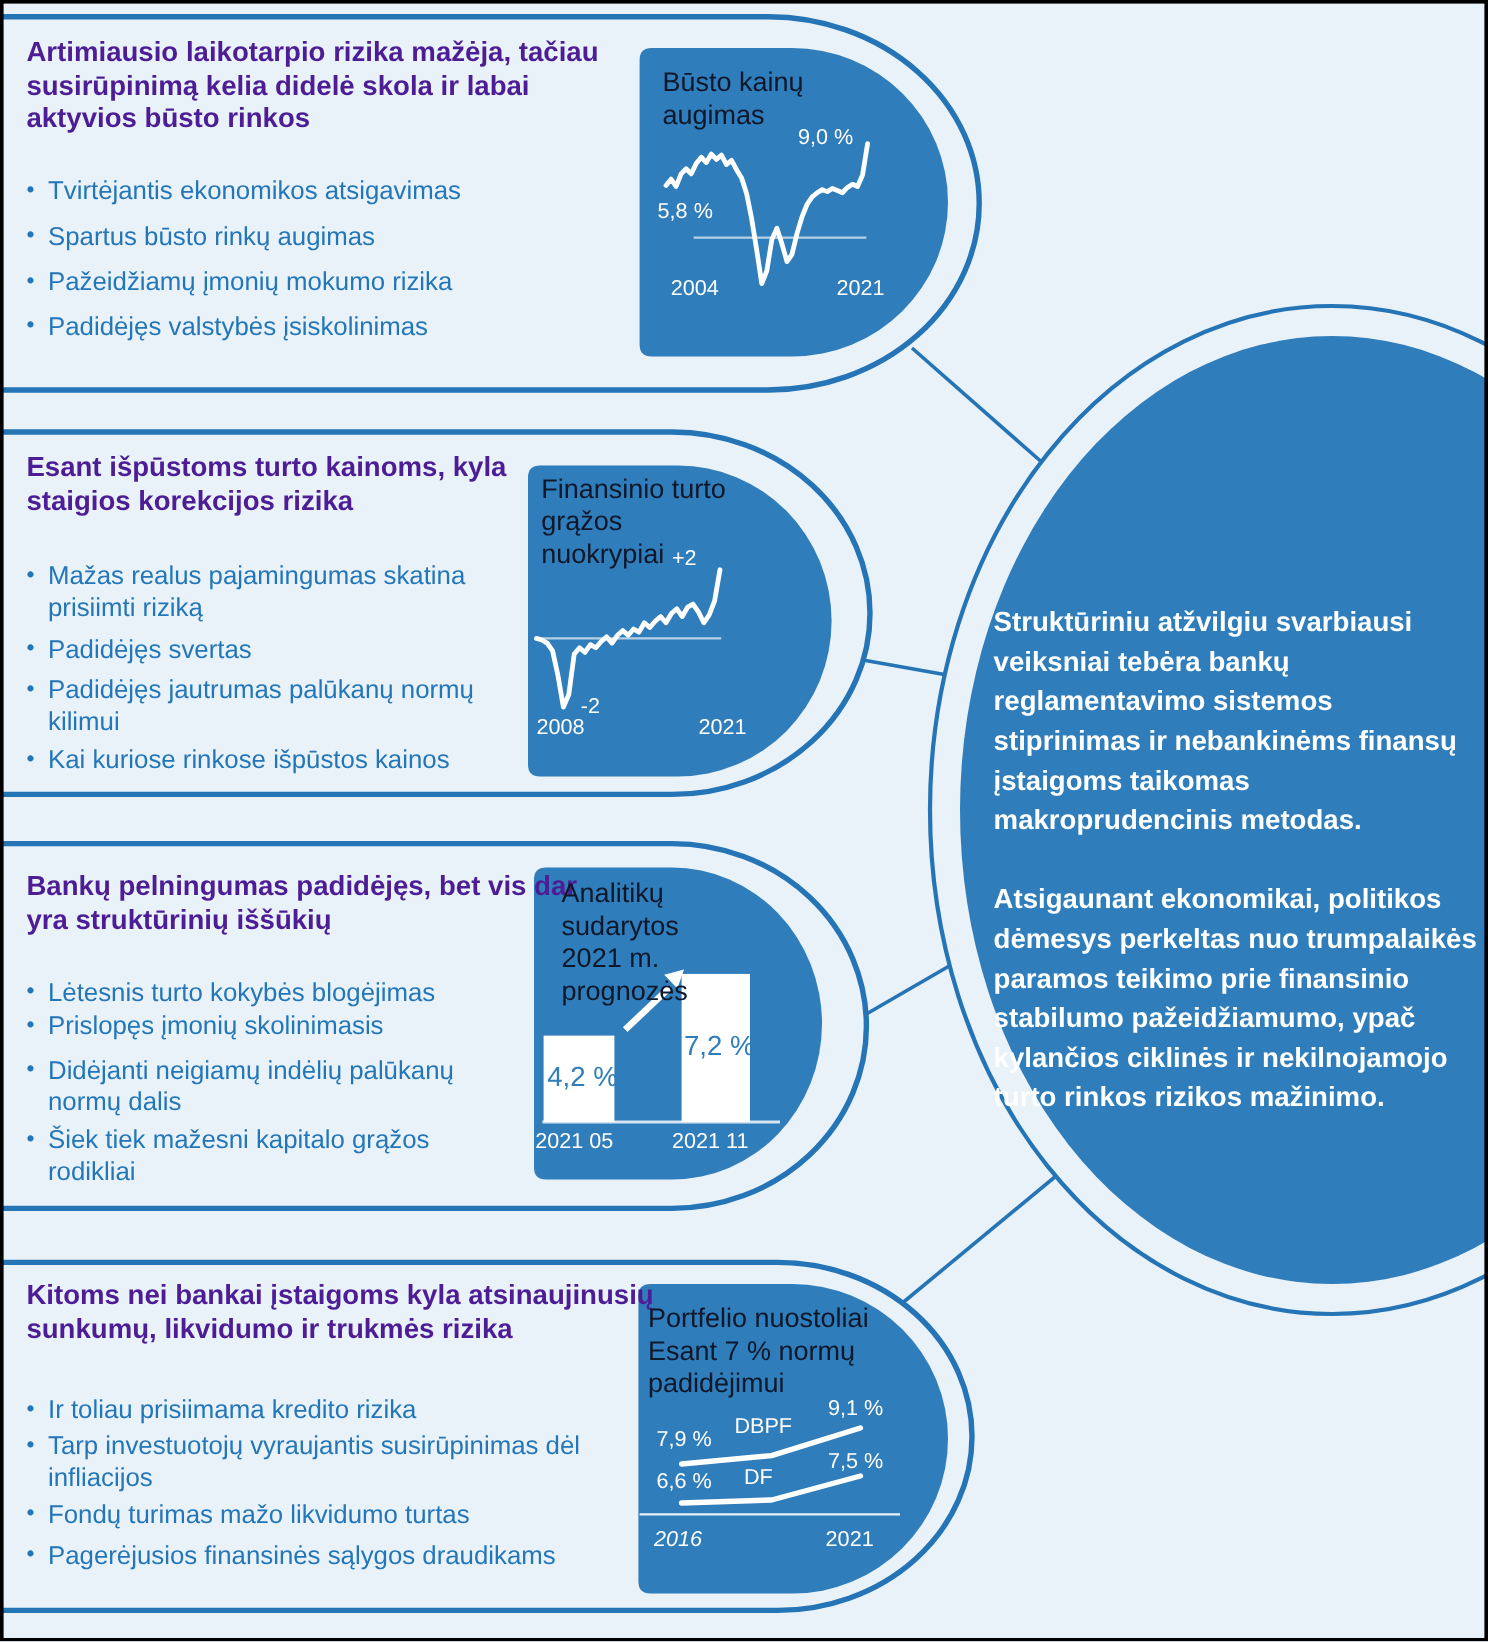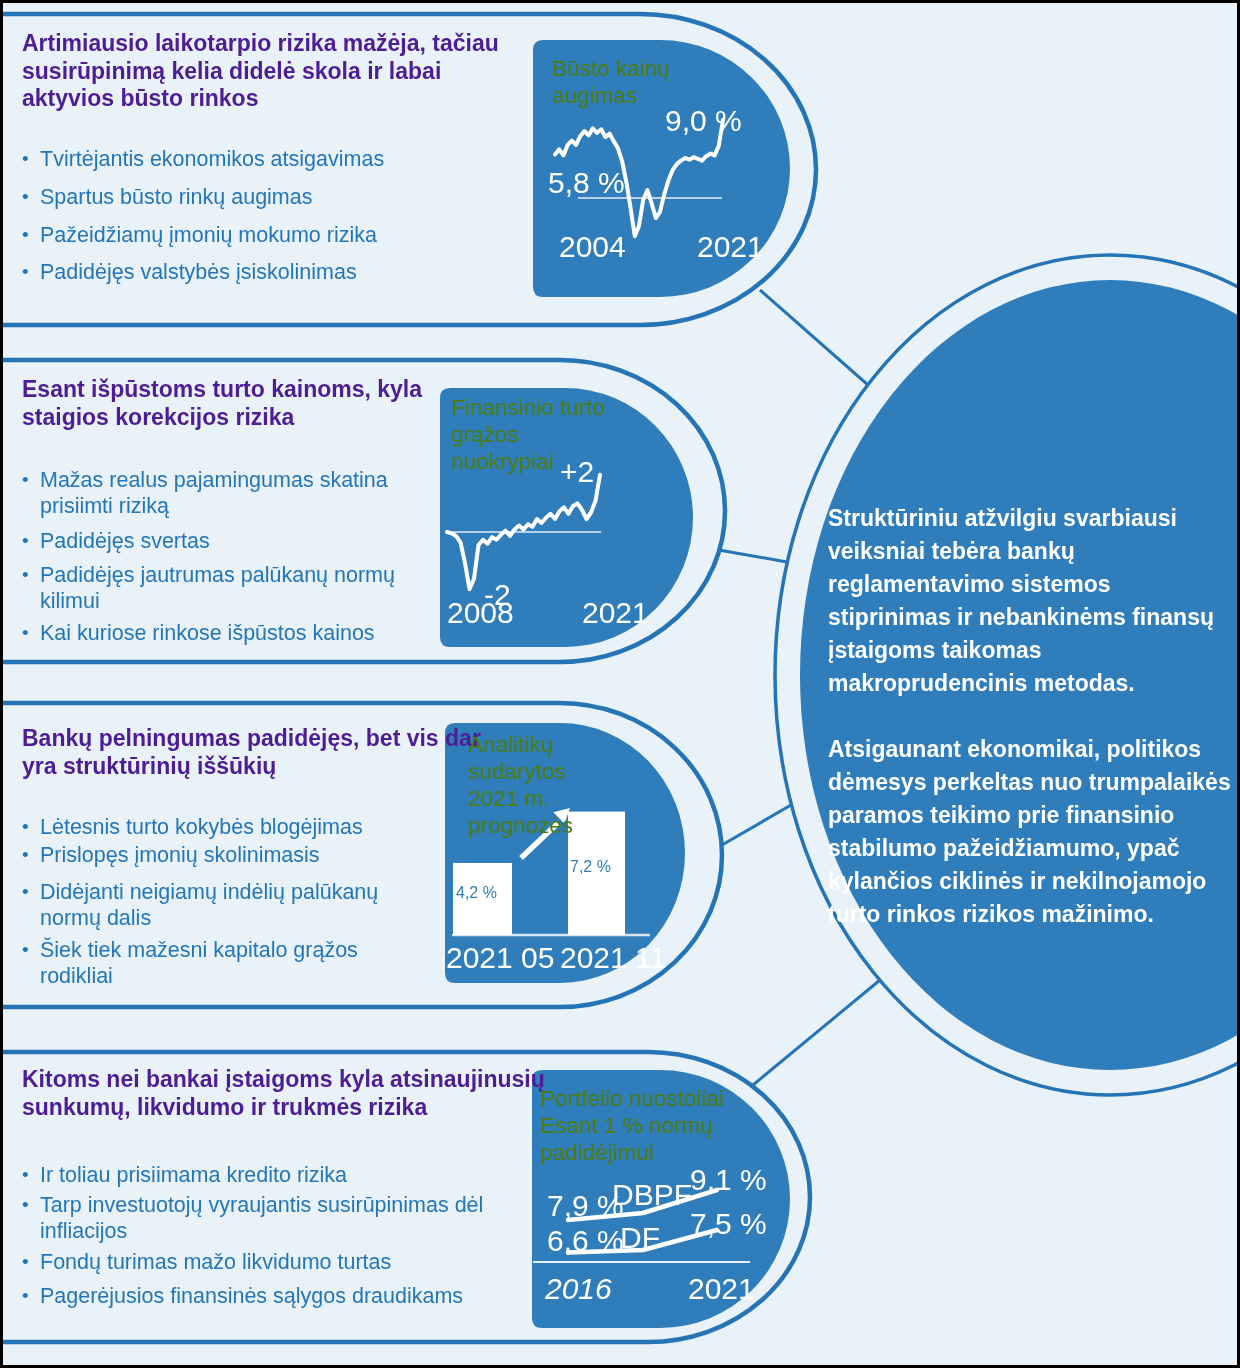--- a/index.html
+++ b/index.html
@@ -3,23 +3,23 @@
 <meta charset="utf-8">
 <style>
   html,body{margin:0;padding:0;background:#fff;}
   #stage{position:relative;width:1240px;height:1368px;background:#e9f1f9;overflow:hidden;
          font-family:"Liberation Sans", sans-serif;}
   #shapes{position:absolute;left:0;top:0;}
   .abs{position:absolute;}
   .heading{color:#4c1d95;font-weight:bold;font-size:23px;line-height:27.5px;}
   .bullet{display:flex;color:#2376b8;font-size:21.5px;line-height:26px;}
   .bdot{flex:0 0 18px;font-size:19px;line-height:26px;color:#2376b8;}
-  .btitle{color:#4d7c0f;font-size:22.5px;line-height:27px;}
-  .wlabel{color:#ffffff;font-size:30px;white-space:nowrap;}
-  .blabel{color:#2f7dba;font-size:16px;white-space:nowrap;}
+  .btitle{color:#0f172a;font-size:22.5px;line-height:27px;}
+  .wlabel{color:#ffffff;font-size:18px;white-space:nowrap;}
+  .blabel{color:#2f7dba;font-size:23px;white-space:nowrap;}
   .summary{color:#ffffff;font-weight:bold;font-size:23px;line-height:33px;}
   .summary p{margin:0;}
   .summary p + p{margin-top:33px;}
 </style>
 </head>
 <body>
 
 <div id="stage">
 
   <svg id="shapes" width="1240" height="1368" viewBox="0 0 1240 1368">
@@ -156,21 +156,21 @@
   <div class="abs wlabel" style="left:484px;top:578px;">-2</div>
   <div class="abs wlabel" style="left:447px;top:596px;">2008</div>
   <div class="abs wlabel" style="left:582px;top:596px;">2021</div>
 
   <div class="abs btitle" style="left:468px;top:731px;width:120px;">Analitikų sudarytos 2021 m. prognozės</div>
   <div class="abs blabel" style="left:456px;top:884px;">4,2 %</div>
   <div class="abs blabel" style="left:570px;top:858px;">7,2 %</div>
   <div class="abs wlabel" style="left:446px;top:941px;">2021 05</div>
   <div class="abs wlabel" style="left:560px;top:941px;">2021 11</div>
 
-  <div class="abs btitle" style="left:540px;top:1085px;width:196px;">Portfelio nuostoliai Esant 1 % normų padidėjimui</div>
+  <div class="abs btitle" style="left:540px;top:1085px;width:196px;">Portfelio nuostoliai Esant 7 % normų padidėjimui</div>
   <div class="abs wlabel" style="left:690px;top:1163px;">9,1 %</div>
   <div class="abs wlabel" style="left:547px;top:1189px;">7,9 %</div>
   <div class="abs wlabel" style="left:612px;top:1178px;">DBPF</div>
   <div class="abs wlabel" style="left:690px;top:1207px;">7,5 %</div>
   <div class="abs wlabel" style="left:547px;top:1224px;">6,6 %</div>
   <div class="abs wlabel" style="left:620px;top:1221px;">DF</div>
   <div class="abs wlabel" style="left:545px;top:1272px;font-style:italic;">2016</div>
   <div class="abs wlabel" style="left:688px;top:1272px;">2021</div>
 
   <div class="abs summary" style="left:828px;top:502px;width:405px;">

